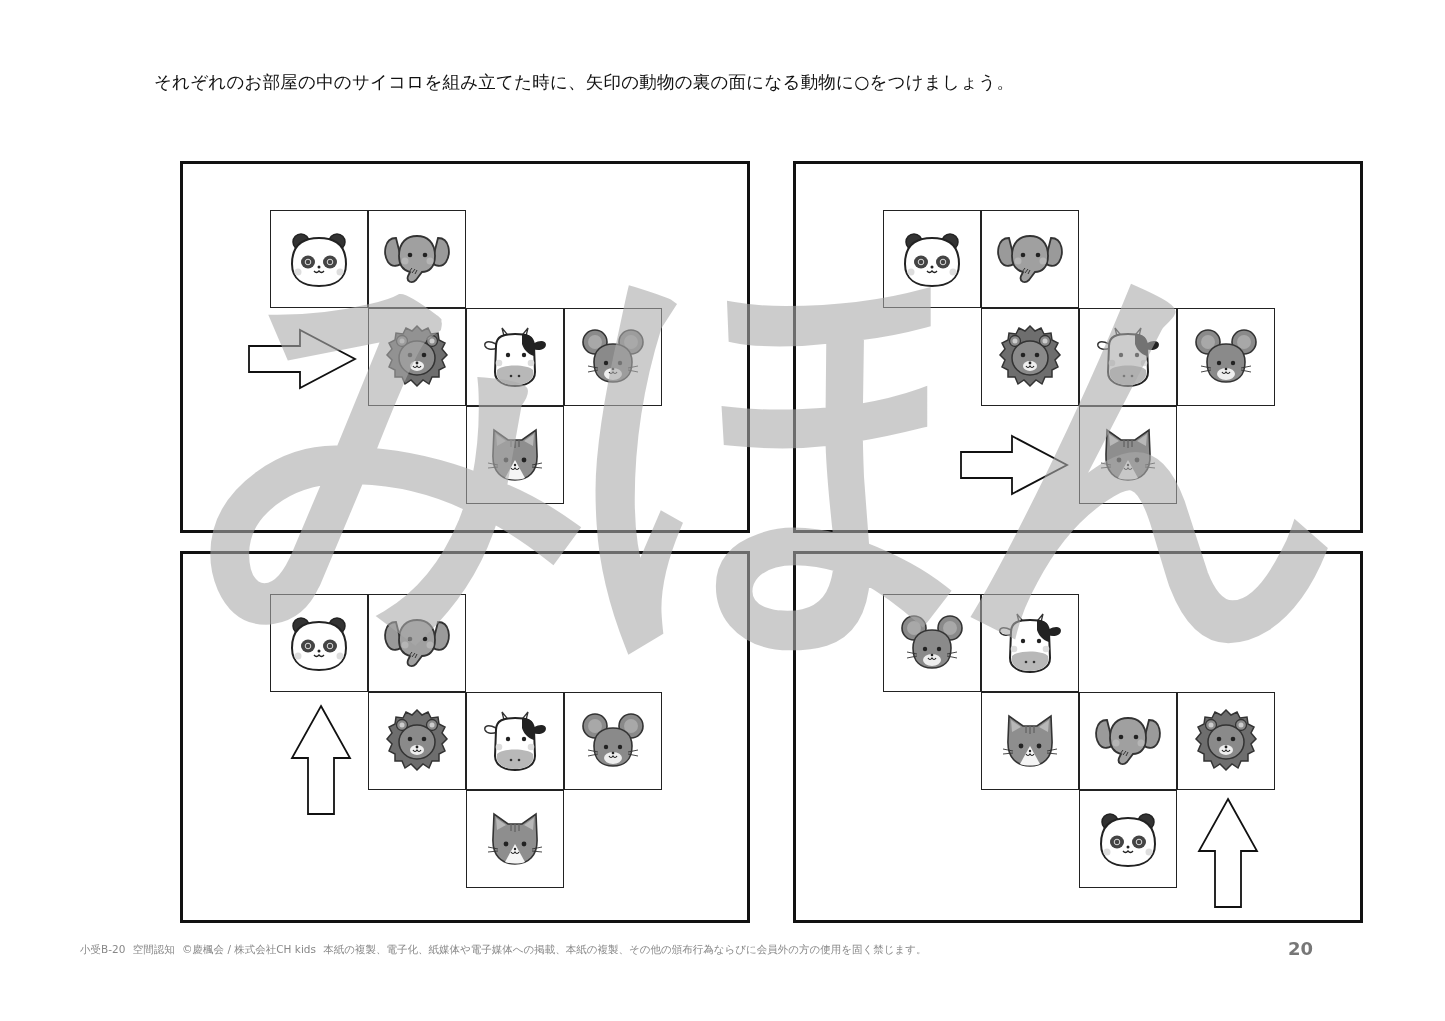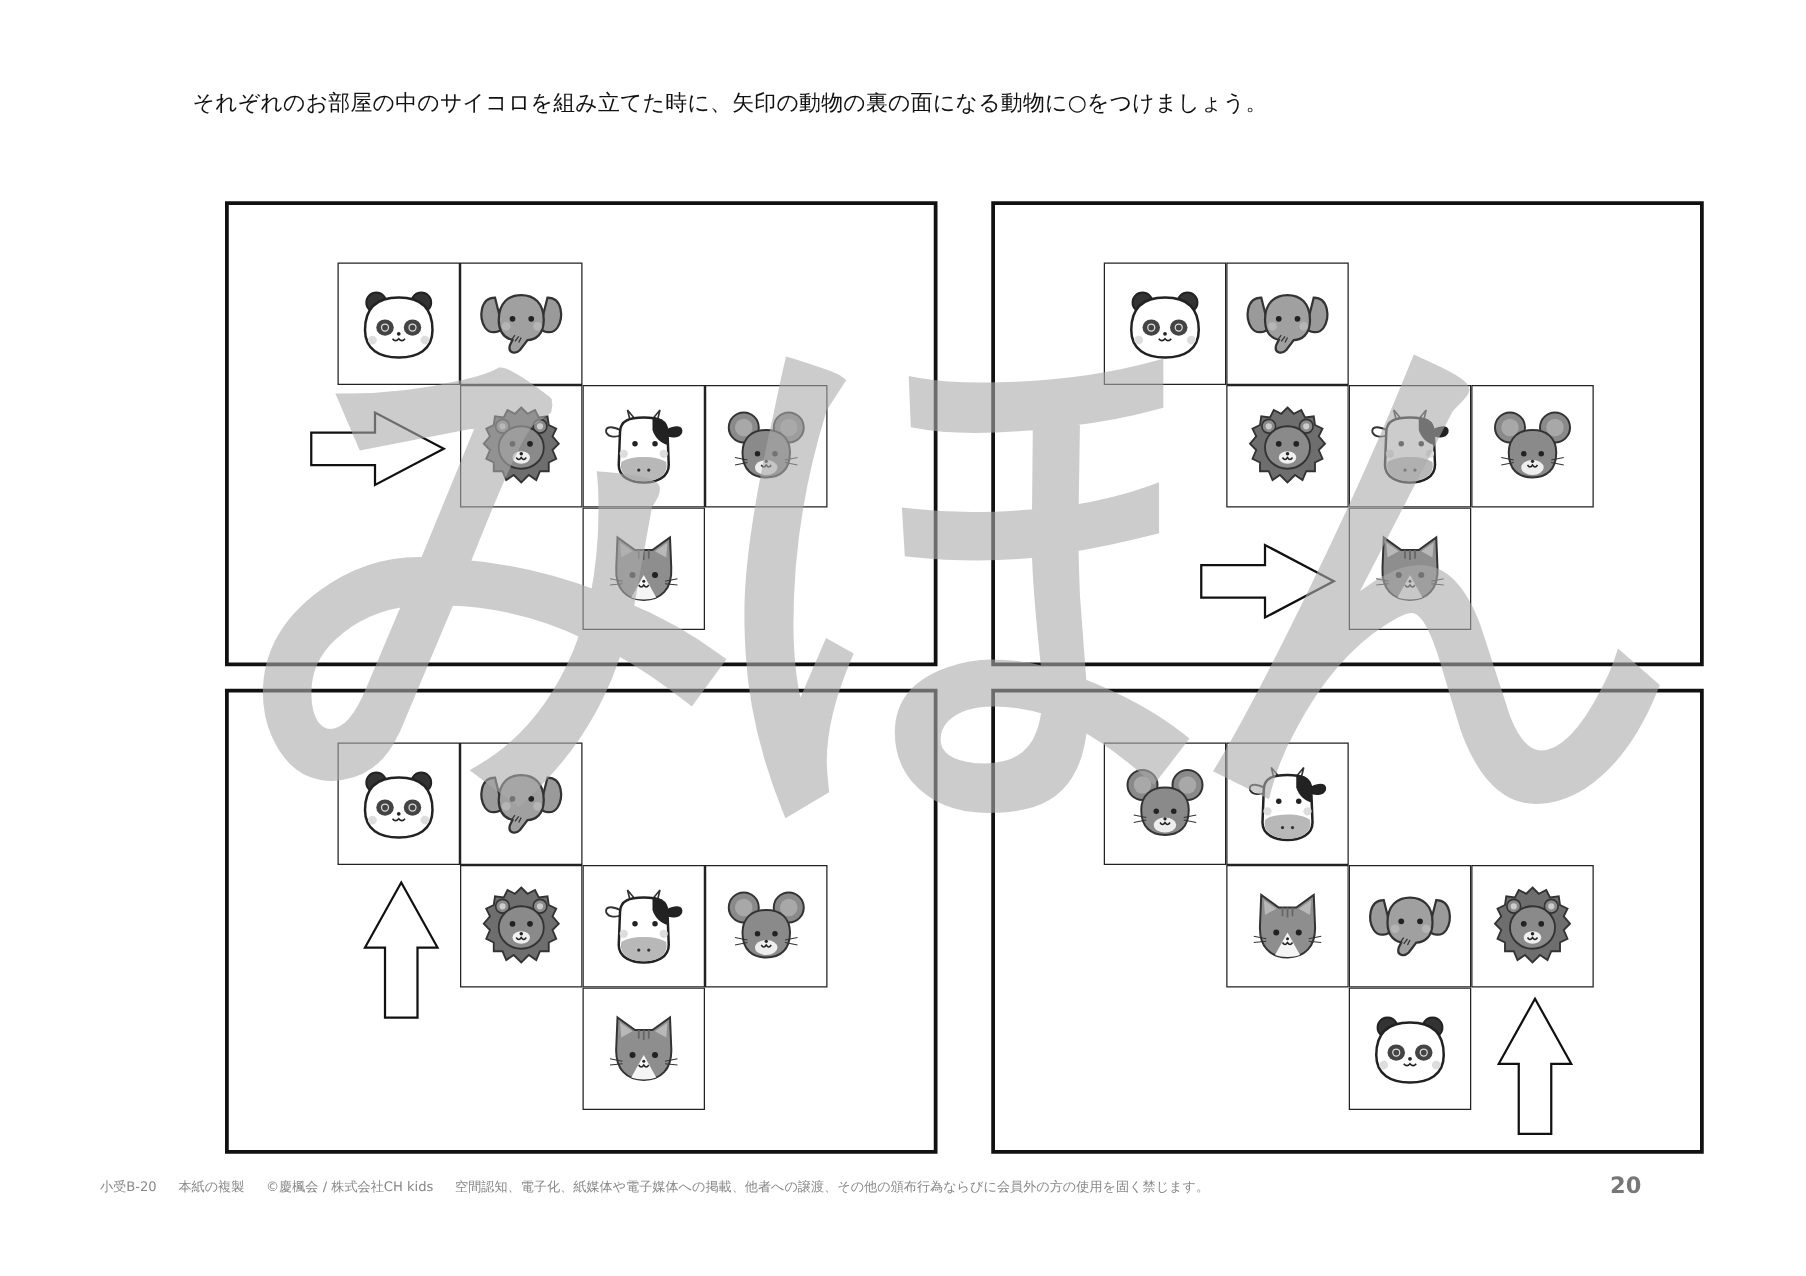--- a/index.html
+++ b/index.html
@@ -7,21 +7,21 @@
          font-family: "DejaVu Sans", "Liberation Sans", sans-serif; color: #111; }
   .instruction { position: absolute; left: 154px; top: 70px; font-size: 17.5px; letter-spacing: 0.2px; color: #111; white-space: nowrap; }
   .panel { position: absolute; width: 570px; height: 372px; border: 3px solid #111; box-sizing: border-box; background: transparent; z-index: 3; }
   .cell { position: absolute; width: 98px; height: 98px; border: 1.6px solid #222; box-sizing: border-box; background: #fff; display: flex; align-items: center; justify-content: center; }
   .cell svg { width: 70px; height: 70px; }
   .arrow { position: absolute; }
   .watermark { position: absolute; left: 200px; top: 250px; z-index: 4; pointer-events: none;
                font-family: "DejaVu Sans", sans-serif; font-weight: bold; color: rgba(170,170,170,0.6);
                font-size: 390px; line-height: 1; letter-spacing: -20px; white-space: nowrap; transform: scaleY(1.05); }
   .footer { position: absolute; left: 80px; top: 943px; font-size: 10.5px; color: #888; white-space: nowrap; }
-  .footer span { margin-right: 14px; }
+  .footer span { margin-right: 4px; }
   .page-num { position: absolute; left: 1288px; top: 938px; font-size: 18px; color: #777; font-weight: bold; }
   .layer { position: absolute; left: 0; top: 0; width: 1269px; height: 1021px; z-index: 2; }
 </style>
 </head>
 <body>
 
 <div class="layer">
   <div class="instruction">それぞれのお部屋の中のサイコロを組み立てた時に、矢印の動物の裏の面になる動物に○をつけましょう。</div>
 
   <div class="panel" style="left:180px; top:161px;">
@@ -166,23 +166,23 @@
     <svg class="arrow" style="left:401px; top:243px;" width="62" height="112" viewBox="0 0 62 112">
       <polygon points="31,2 60,54 44,54 44,110 18,110 18,54 2,54" fill="#fff" stroke="#111" stroke-width="1.8"></polygon>
     </svg>
   </div>
 </div>
 
 <div class="watermark">みほん</div>
 
 <div class="footer">
   <span>小受B-20</span>
-  <span>本紙の複製</span>
+  <span>空間認知</span>
   <span>©慶楓会 / 株式会社CH kids</span>
-  <span>空間認知、電子化、紙媒体や電子媒体への掲載、他者への譲渡、その他の頒布行為ならびに会員外の方の使用を固く禁じます。</span>
+  <span>本紙の複製、電子化、紙媒体や電子媒体への掲載、本紙の複製、その他の頒布行為ならびに会員外の方の使用を固く禁じます。</span>
 </div>
 <div class="page-num">20</div>
 
 <svg width="0" height="0" style="position:absolute" aria-hidden="true">
   <defs>
     <symbol id="panda" viewBox="0 0 70 70">
       <circle cx="17" cy="18" r="8" fill="#333" stroke="#222" stroke-width="1.5"></circle>
       <circle cx="53" cy="18" r="8" fill="#333" stroke="#222" stroke-width="1.5"></circle>
       <path d="M8,40 C8,20 20,14 35,14 C50,14 62,20 62,40 C62,56 50,62 35,62 C20,62 8,56 8,40 Z" fill="#fff" stroke="#222" stroke-width="2"></path>
       <ellipse cx="24" cy="38" rx="7" ry="6.5" fill="#444"></ellipse>

